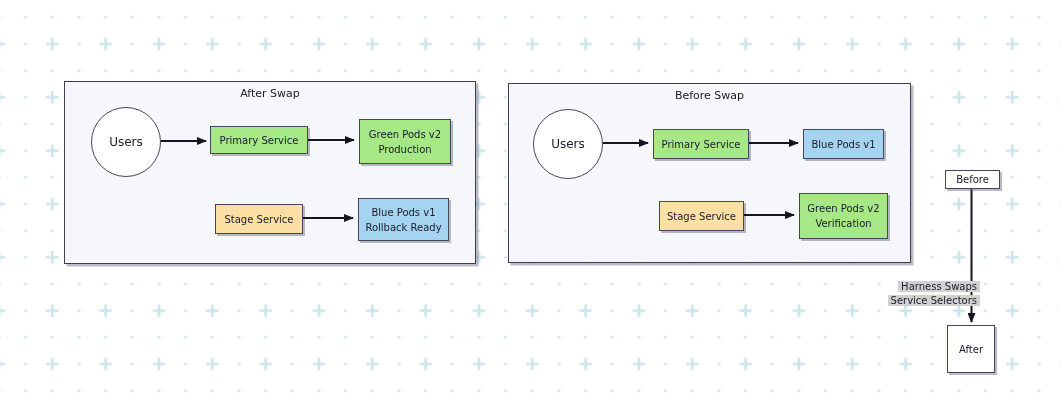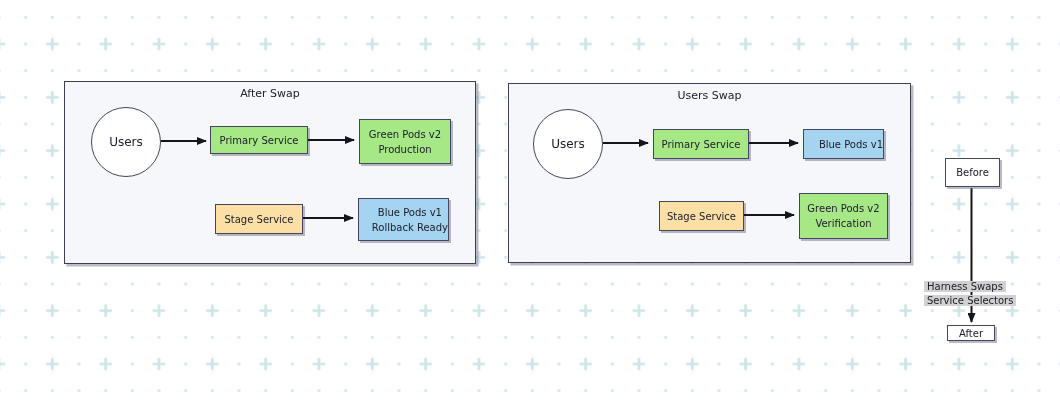--- a/index.html
+++ b/index.html
@@ -47,40 +47,40 @@
     box-shadow: 2px 2px 0 rgba(100,104,128,0.45);
     display: flex;
     align-items: center;
     justify-content: center;
     text-align: center;
     font-size: 10px;
     line-height: 15px;
     white-space: pre-line;
   }
   .node.green  { background: var(--green-node, #a6e786); }
-  .node.blue   { background: var(--blue-node, #a4d4ef); justify-content: flex-end; }
+  .node.blue   { background: var(--blue-node, #a4d4ef); }
   .node.orange { background: var(--stage-node, #fbdfa4); align-items: center; }
   .node.plain  { background: #ffffff; }
   .circle-node {
     position: absolute;
     box-sizing: border-box;
     width: 70px; height: 70px;
     border-radius: 50%;
     background: #ffffff;
     border: 1.5px solid var(--node-border, #45455f);
     display: flex;
     align-items: center;
     justify-content: center;
     font-size: 12px;
   }
   .edge-label {
     position: absolute;
-    left: 924px; top: 280px;
+    left: 859px; top: 280px;
     width: 121px;
-    text-align: left;
+    text-align: right;
     font-size: 10px;
     line-height: 14px;
   }
   .edge-label span {
     background: var(--edge-label-bg, #d1d1d1);
     padding: 0 3px;
     white-space: pre-line;
     box-decoration-break: clone;
     -webkit-box-decoration-break: clone;
   }
@@ -117,21 +117,21 @@
     <div class="node orange" style="left:150px; top:122px; width:88px; height:30px;">
       <span>Stage Service</span>
     </div>
     <div class="node blue" style="left:293px; top:116px; width:91px; height:43px;">
       <span>Blue Pods v1
 Rollback Ready</span>
     </div>
   </div>
 
   <div class="panel" style="left:508px; top:83px; width:403px; height:180px;">
-    <div class="panel-title">Users Swap</div>
+    <div class="panel-title">Before Swap</div>
     <div class="circle-node" style="left:24px; top:25px;">
       <span>Users</span>
     </div>
     <div class="node green" style="left:144px; top:45px; width:96px; height:30px;">
       <span>Primary Service</span>
     </div>
     <div class="node blue" style="left:294px; top:45px; width:81px; height:30px;">
       <span>Blue Pods v1</span>
     </div>
     <div class="node orange" style="left:150px; top:117px; width:85px; height:30px;">
@@ -151,24 +151,24 @@
     </defs>
     <line x1="161" y1="141" x2="206" y2="141" marker-end="url(#ah)"></line>
     <line x1="308" y1="140" x2="354" y2="140" marker-end="url(#ah)"></line>
     <line x1="303" y1="218" x2="353" y2="218" marker-end="url(#ah)"></line>
     <line x1="603" y1="143" x2="648" y2="143" marker-end="url(#ah)"></line>
     <line x1="749" y1="143" x2="798" y2="143" marker-end="url(#ah)"></line>
     <line x1="744" y1="215" x2="794" y2="215" marker-end="url(#ah)"></line>
     <line x1="971.5" y1="188" x2="971.5" y2="322" marker-end="url(#ah)"></line>
   </svg>
 
-  <div class="node plain" style="left:945px; top:158px; width:55px; height:29px;">
+  <div class="node plain" style="left:945px; top:170px; width:55px; height:19px;">
     <span>Before</span>
   </div>
   <div class="edge-label">
     <span>Harness Swaps
 Service Selectors</span>
   </div>
-  <div class="node plain" style="left:947px; top:325px; width:48px; height:16px;">
+  <div class="node plain" style="left:947px; top:325px; width:48px; height:48px;">
     <span>After</span>
   </div>
 
 </div>
 
 </body></html>

